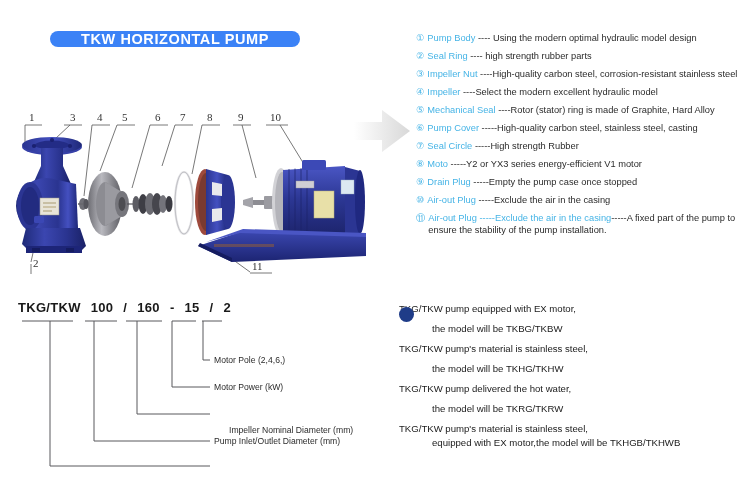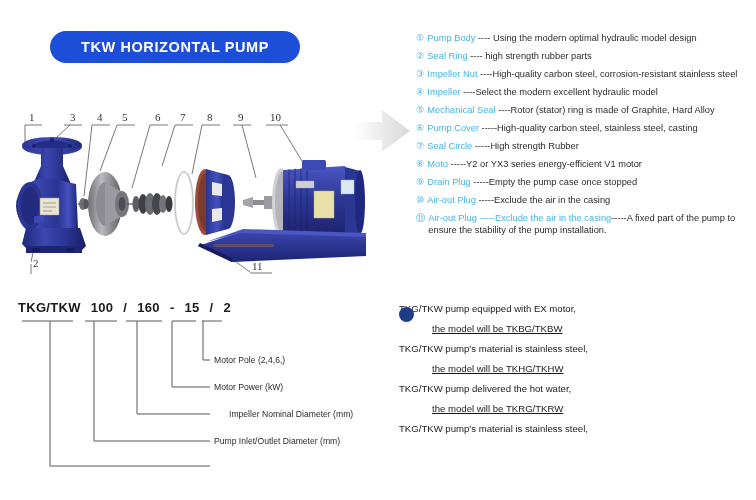--- a/index.html
+++ b/index.html
@@ -8,22 +8,22 @@
     width: 756px; height: 500px;
     background: #ffffff;
     font-family: "Liberation Sans", sans-serif;
     overflow: hidden;
   }
   #page { position: relative; width: 756px; height: 500px; background:#fff; }
 
   
   #title-pill {
     position: absolute; left: 50px; top: 31px;
-    width: 250px; height: 32px;
-    background: #1d4ed8;
+    width: 250px; height: 16px;
+    background: #3b82f6;
     border-radius: 16px;
     display: flex; align-items: center; justify-content: center;
     color: #ffffff;
     font-size: 14.5px; font-weight: bold; letter-spacing: .6px;
   }
 
   
   #pump-figure { position: absolute; left: 0px; top: 96px; width: 390px; height: 190px; }
   #pump-figure svg { display:block; }
 
@@ -75,21 +75,21 @@
     position: absolute; left: 0px; top: 4px;
     width: 15px; height: 15px; border-radius: 50%;
     background: #1F3C88;
   }
   .note-line {
     font-size: 9.6px; line-height: 11px;
     color: #1a1a1a;
     margin-bottom: 9px;
     white-space: nowrap;
   }
-  .note-line.indent { margin-left: 33px; text-decoration: underline; }
+  .note-line.indent { margin-left: 33px; }
   .note-line.tight { margin-bottom: 3px; }
 </style>
 </head>
 <body>
 
 <div id="page">
 
   <div id="title-pill">
     <span>TKW HORIZONTAL PUMP</span>
   </div>
@@ -387,28 +387,29 @@
         <line x1="172" y1="25" x2="172" y2="91"></line>
         <line x1="172" y1="91" x2="210" y2="91"></line>
 
         <line x1="203" y1="25" x2="203" y2="64"></line>
         <line x1="203" y1="64" x2="210" y2="64"></line>
       </g>
     </svg>
 
     <div class="bd-label" style="left:214px; top:59px;">Motor Pole (2,4,6,)</div>
     <div class="bd-label" style="left:214px; top:86px;">Motor Power  (kW)</div>
-    <div class="bd-label" style="left:214px; top:113px;padding-left:15px;">Impeller Nominal Diameter (mm)</div>
+    <div class="bd-label" style="left:214px; top:129px;padding-left:15px;">Impeller Nominal Diameter (mm)</div>
     <div class="bd-label" style="left:214px; top:140px;">Pump Inlet/Outlet Diameter (mm)</div>
   </div>
 
   <div id="model-notes">
     <div id="notes-bullet"></div>
     <div class="note-line">TKG/TKW pump equipped with EX motor,</div>
     <div class="note-line indent">the model will be TKBG/TKBW</div>
     <div class="note-line">TKG/TKW pump's material is stainless steel,</div>
     <div class="note-line indent">the model will be TKHG/TKHW</div>
     <div class="note-line">TKG/TKW pump delivered the hot water,</div>
     <div class="note-line indent">the model will be TKRG/TKRW</div>
     <div class="note-line tight">TKG/TKW pump's material is stainless steel,</div>
+    <div class="note-line indent">equipped with EX motor,the model will be TKHGB/TKHWB</div>
   </div>
 
 </div>
 
 </body></html>

